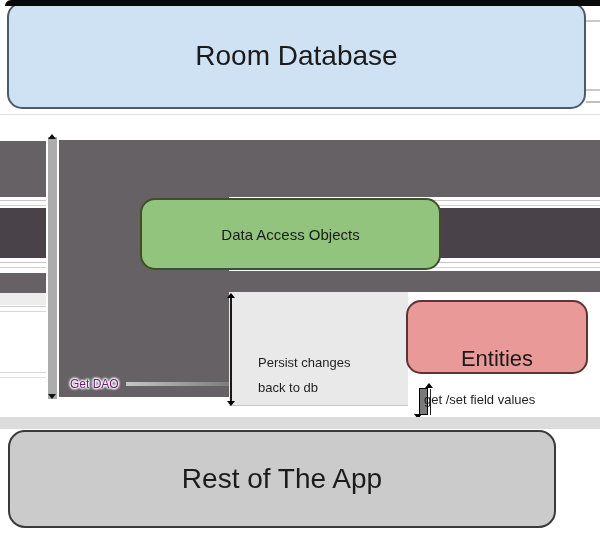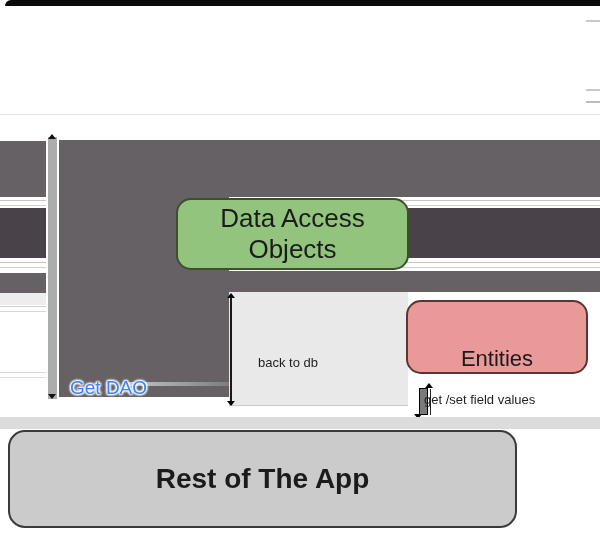--- a/index.html
+++ b/index.html
@@ -11,44 +11,44 @@
   .hairline{position:absolute;height:2px;background:#c9c9c9;}
   .hairline.faint{background:#e3e3e3;height:1px;}
   
   .topbar{position:absolute;left:5px;top:0;width:595px;height:6px;background:#0a0a0a;border-radius:12px 0 0 0;}
   
   .node{
     position:absolute;display:flex;align-items:center;justify-content:center;
     box-sizing:border-box;border-radius:15px;text-align:center;
   }
   .node.room{left:7px;top:2px;width:579px;height:107px;background:#cfe2f3;border:2px solid #4e5a66;font-size:28px;}
-  .node.dao{left:140px;top:198px;width:233px;height:72px;background:#93c47d;border:2px solid #3e4f2c;font-size:26px;margin-left:36px;}
+  .node.dao{left:140px;top:198px;width:301px;height:72px;background:#93c47d;border:2px solid #3e4f2c;font-size:15px;}
   .node.entities{left:406px;top:300px;width:182px;height:74px;background:#ea9999;border:2px solid #5d3434;font-size:22px;align-items:flex-end;}
-  .node.app{left:8px;top:430px;width:509px;height:98px;background:#cbcbcb;border:2px solid #3a3a3a;border-radius:17px;font-size:28px;font-weight:bold;}
+  .node.app{left:8px;top:430px;width:548px;height:98px;background:#cbcbcb;border:2px solid #3a3a3a;border-radius:17px;font-size:28px;}
   
   .band{position:absolute;background:#656165;}
   .band.dark{background:#494349;}
   .bigrect{position:absolute;left:59px;top:140px;width:170px;height:257px;background:#656165;}
   .leftstripes{position:absolute;background:#ededed;}
   
   .vstrip{position:absolute;left:46px;top:137px;width:13px;height:262px;background:#acacac;
     border-left:2px solid #fff;border-right:2px solid #fff;box-sizing:border-box;}
   .tri{position:absolute;width:0;height:0;}
   .tri.up{border-left:5px solid transparent;border-right:5px solid transparent;border-bottom:6px solid #111;}
   .tri.down{border-left:5px solid transparent;border-right:5px solid transparent;border-top:6px solid #111;}
   .tri.small.up{border-left:4px solid transparent;border-right:4px solid transparent;border-bottom:5px solid #111;}
   .tri.small.down{border-left:4px solid transparent;border-right:4px solid transparent;border-top:5px solid #111;}
   
   .panel{position:absolute;left:229px;top:292px;width:179px;height:113px;background:#e9e9e9;border-bottom:1px solid #c9c9c9;}
   .thinarrow-line{position:absolute;left:230px;top:298px;width:2px;height:104px;background:#1a1a1a;}
   
   .smalllabel{position:absolute;font-size:13px;line-height:16px;color:#1f1f1f;white-space:nowrap;}
   .getdao-line{position:absolute;left:126px;top:382px;width:103px;height:4px;
     background:linear-gradient(to right,#c6c6c6,#7d7d7d);}
-  .getdao-text{position:absolute;left:70px;top:377px;font-size:19px;color:#3b82f6;
+  .getdao-text{position:absolute;left:70px;top:377px;font-size:12px;color:#701a75;
     text-shadow:0 0 2px #fff,0 0 3px #fff,1px 1px 2px #fff,-1px -1px 2px #fff,1px -1px 2px #fff,-1px 1px 2px #fff;}
   
   .gsbar{position:absolute;left:419px;top:388px;width:9px;height:27px;background:#7a7a7a;border:1px solid #000;box-sizing:border-box;}
   .gsline{position:absolute;left:430px;top:389px;width:1px;height:26px;background:#222;}
   
   .bottomstripe{position:absolute;left:0;top:417px;width:600px;height:12px;background:#dcdcdc;}
 </style>
 </head>
 <body>
 
@@ -80,34 +80,38 @@
   <div class="vstrip"></div>
   <div class="tri small up" style="left:48px;top:134px;"></div>
   <div class="tri small down" style="left:48px;top:394px;"></div>
 
   <div class="panel"></div>
   <div class="thinarrow-line"></div>
   <div class="tri small up" style="left:227px;top:293px;border-bottom-color:#000;"></div>
   <div class="tri small down" style="left:227px;top:401px;border-top-color:#000;"></div>
 
   <div class="smalllabel" style="left:258px;top:355px;">
-    <span style="display:block;">back to db</span>
+    <span style="display:block;">Persist changes</span>
+    <span style="display:block;margin-top:9px;">back to db</span>
   </div>
 
   <div class="getdao-line"></div>
   <div class="getdao-text">Get DAO</div>
 
   <div class="gsbar"></div>
   <div class="gsline"></div>
   <div class="tri small up" style="left:425px;top:383px;border-bottom-color:#000;"></div>
   <div class="tri small down" style="left:414px;top:414px;border-top-color:#000;"></div>
   <div class="smalllabel" style="left:424px;top:392px;">get /set field values</div>
 
   <div class="bottomstripe"></div>
 
+  <div class="node room">
+    <span>Room Database</span>
+  </div>
   <div class="topbar"></div>
 
   <div class="node dao">
     <span>Data Access Objects</span>
   </div>
 
   <div class="node entities">
     <span>Entities</span>
   </div>
 

